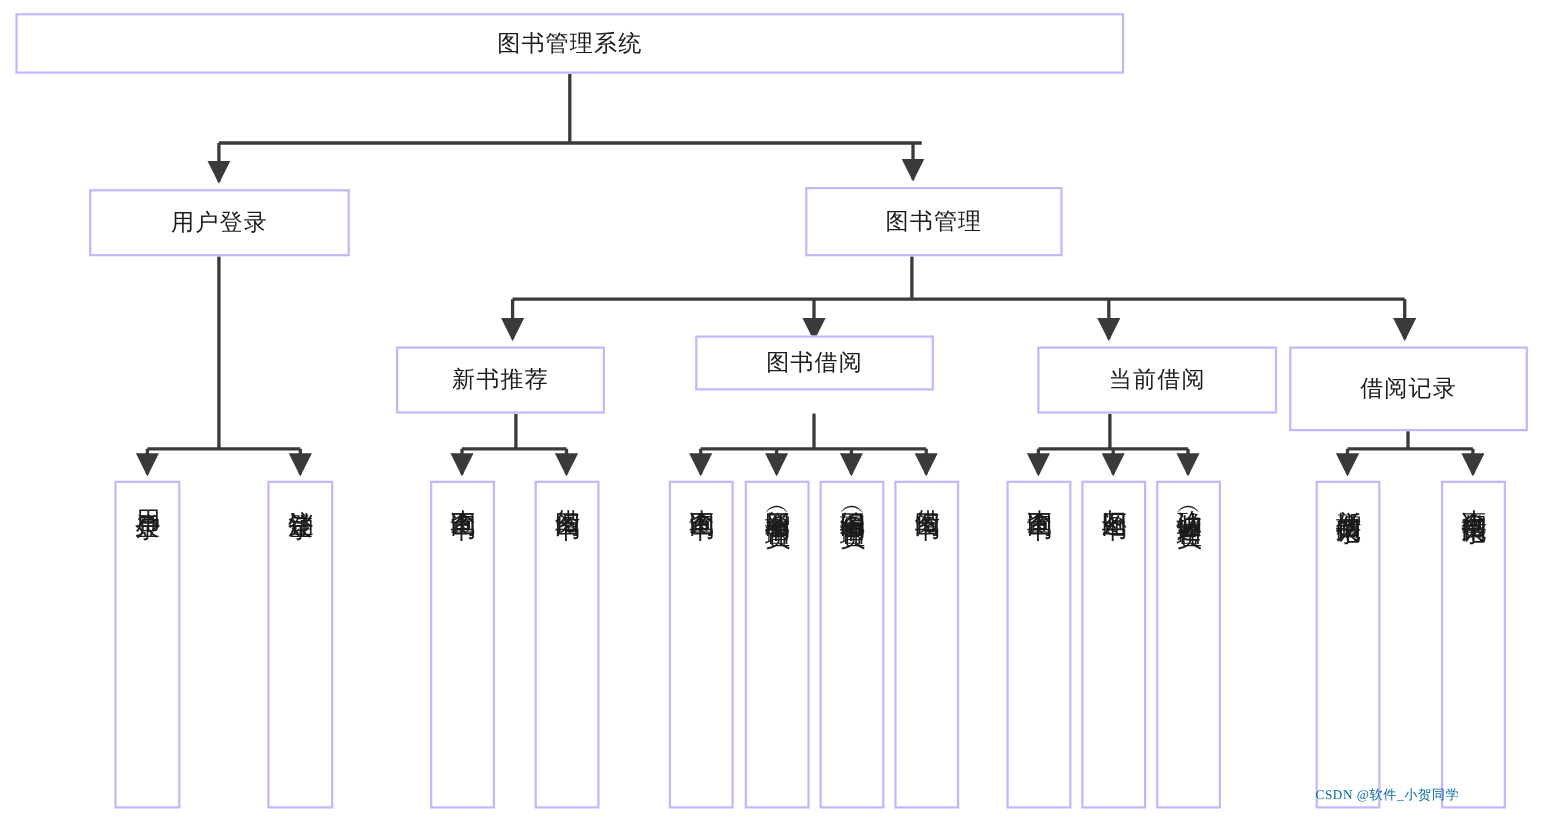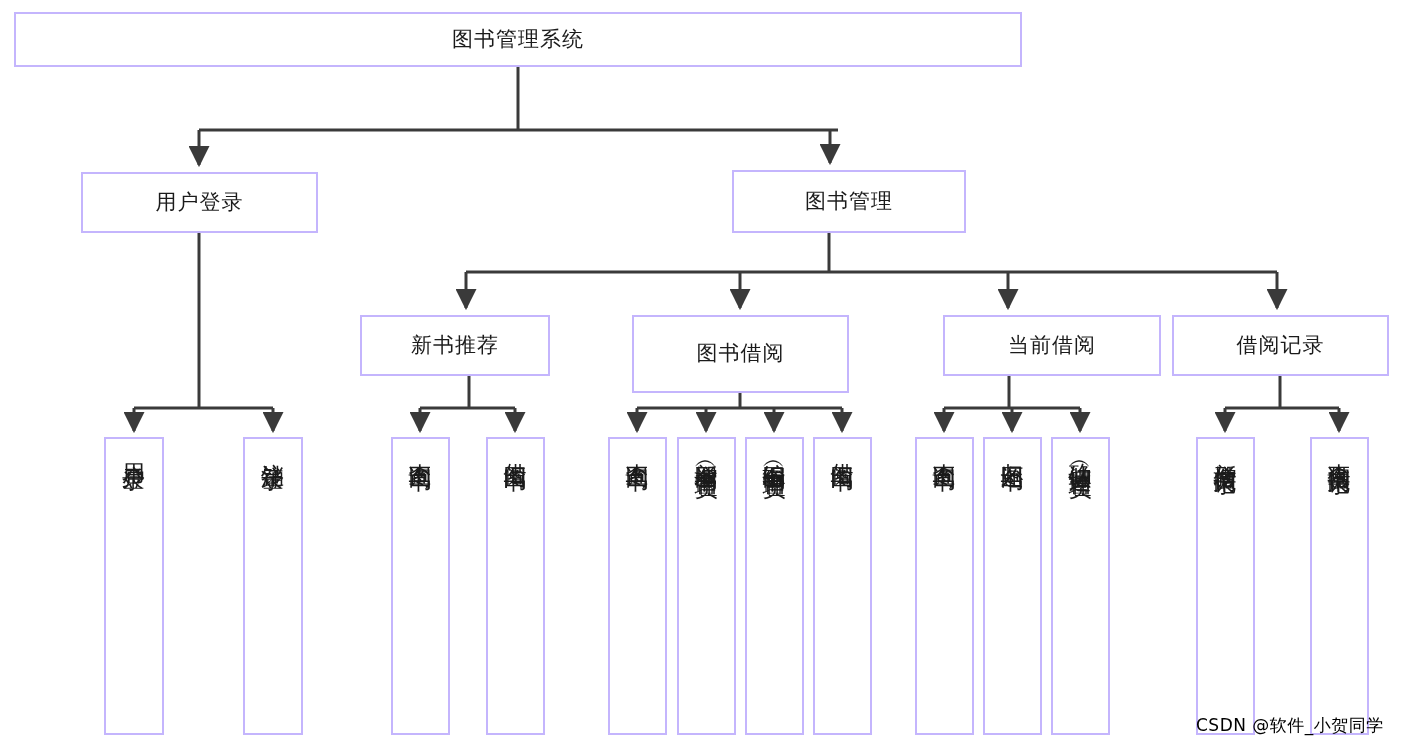--- a/index.html
+++ b/index.html
@@ -53,25 +53,26 @@
     writing-mode: vertical-rl;
     text-orientation: upright;
     font-size: 23px;
     line-height: 1.05;
     letter-spacing: 2px;
     white-space: nowrap;
     color: #1b1b1b;
   }
   .watermark {
     position: absolute;
-    font-size: 17px;
-    color: #000000;
+    font-size: 12px;
+    color: #0369a1;
     letter-spacing: 0.5px;
     white-space: nowrap;
     user-select: none;
+    font-family: Liberation Serif, serif;
   }
 </style>
 </head>
 <body>
 
 <div id="canvas">
 
   <svg class="lines" viewBox="0 0 1405 747" xmlns="http://www.w3.org/2000/svg">
     <defs>
       <marker id="arrow" viewBox="0 0 10 10" refX="9" refY="5" markerWidth="7" markerHeight="7" orient="auto-start-reverse">
@@ -129,27 +130,27 @@
   <div class="node horiz" style="left:81px; top:172px; width:237px; height:61px;">
     <span>用户登录</span>
   </div>
   <div class="node horiz" style="left:712px; top:170px; width:234px; height:63px;margin-left:20px;">
     <span>图书管理</span>
   </div>
 
   <div class="node horiz" style="left:360px; top:315px; width:190px; height:61px;">
     <span>新书推荐</span>
   </div>
-  <div class="node horiz" style="left:632px; top:315px; width:217px; height:78px;">
+  <div class="node horiz" style="left:632px; top:305px; width:217px; height:50px;">
     <span>图书借阅</span>
   </div>
   <div class="node horiz" style="left:943px; top:315px; width:218px; height:61px;">
     <span>当前借阅</span>
   </div>
-  <div class="node horiz" style="left:1172px; top:315px; width:217px; height:61px;">
+  <div class="node horiz" style="left:1172px; top:315px; width:217px; height:77px;">
     <span>借阅记录</span>
   </div>
 
   <div class="node leaf" style="left:104px; top:437px; width:60px; height:298px;">
     <span class="vtext">用户登录</span>
   </div>
   <div class="node leaf" style="left:243px; top:437px; width:60px; height:298px;">
     <span class="vtext">注销登录</span>
   </div>
 

